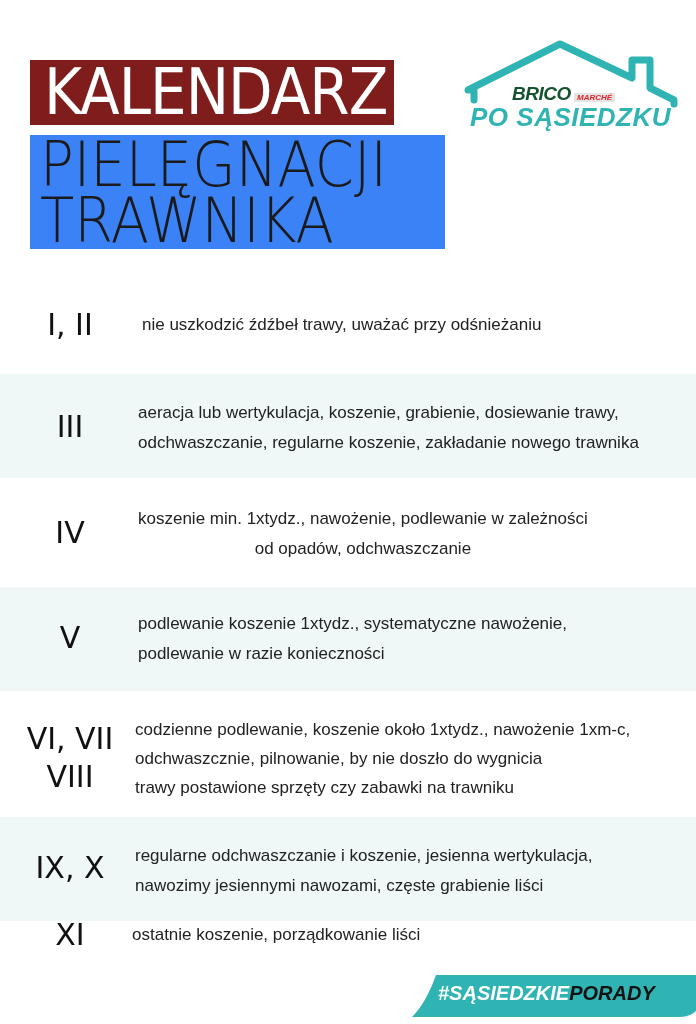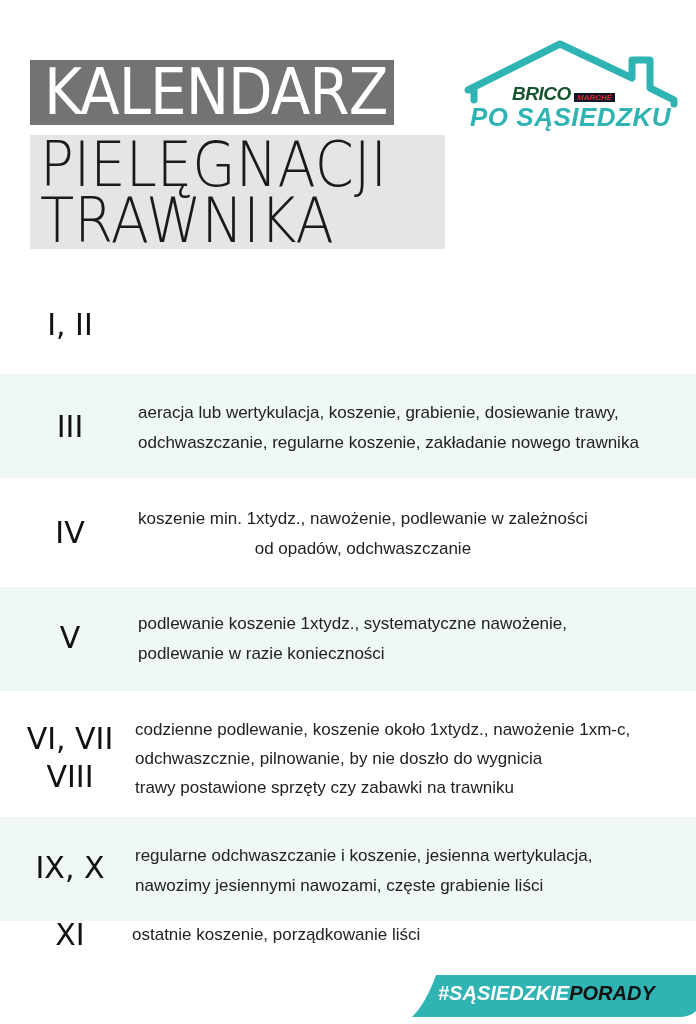--- a/index.html
+++ b/index.html
@@ -1,46 +1,46 @@
 <!DOCTYPE html>
 <html><head>
   <meta charset="utf-8">
   <style>
     * { box-sizing: border-box; margin: 0; padding: 0; }
     html, body { width: 696px; height: 1024px; background: #ffffff; overflow: hidden; }
     body { position: relative; font-family: "Liberation Sans", sans-serif; color: #1a1a1a; }
 
     .title-teal {
       position: absolute; left: 30px; top: 60px; width: 364px; height: 65px;
-      background: #737373; color: #ffffff;
+      background: #7f1d1d; color: #ffffff;
       font-family: "DejaVu Sans", sans-serif; font-weight: 200;
       font-size: 58px; line-height: 65px; letter-spacing: -1px;
       padding-left: 14px; white-space: nowrap; overflow: hidden;
       -webkit-text-stroke: 0px;
     }
     .title-yellow {
       position: absolute; left: 30px; top: 135px; width: 415px; height: 114px;
-      background: #e5e5e5; color: #1a1a1a;
+      background: #3b82f6; color: #1a1a1a;
       font-family: "DejaVu Sans", sans-serif; font-weight: 200;
       font-size: 56px; line-height: 56px; letter-spacing: 0px;
       padding-left: 10px; padding-top: 2px; white-space: nowrap; overflow: hidden;
     }
     .title-yellow span { display: block; }
     .title-teal span { font-weight: normal; }
     .thin { font-weight: 100; transform: scaleY(1.1); display: inline-block; }
 
     .logo { position: absolute; left: 460px; top: 38px; width: 225px; height: 100px; }
     .logo svg { position: absolute; left: 0; top: 0; }
     .logo-brico {
       position: absolute; left: 52px; top: 45px; font-style: italic; font-weight: bold;
       font-size: 19px; color: #14532d; letter-spacing: -0.5px;
     }
     .logo-marche {
       position: absolute; left: 114px; top: 55px; font-style: italic; font-weight: bold;
-      font-size: 8px; background: #0f172a; color: #e0262b; padding: 0 3px;
+      font-size: 8px; background: #e5e5e5; color: #e0262b; padding: 0 3px;
     }
     .logo-po {
       position: absolute; left: 10px; top: 64px; font-style: italic; font-weight: bold;
       font-size: 26px; color: #2fb3b3; letter-spacing: 0.5px; white-space: nowrap;
     }
 
     .row { position: absolute; left: 0; width: 696px; }
     .row.shaded { background: #eff7f7; }
     .month {
       position: absolute; left: 0; width: 140px; text-align: center;
@@ -79,20 +79,23 @@
   <svg width="225" height="100">
     <polyline points="14,62 14,52 8,52 100,6 172,40 172,22 190,22 190,50 214,62 214,66" fill="none" stroke="#2fb3b3" stroke-width="7" stroke-linejoin="round" stroke-linecap="round"></polyline>
   </svg>
   <span class="logo-brico">BRICO</span>
   <span class="logo-marche">MARCHÉ</span>
   <span class="logo-po">PO SĄSIEDZKU</span>
 </div>
 
 <div class="row" style="top:290px;height:84px;">
   <div class="month" style="top:18px;">I, II</div>
+  <div class="desc" style="left:142px;top:20px;">
+    <span>nie uszkodzić źdźbeł trawy, uważać przy odśnieżaniu</span>
+  </div>
 </div>
 
 <div class="row shaded" style="top:374px;height:104px;padding-left:12px;">
   <div class="month" style="top:36px;">III</div>
   <div class="desc" style="left:138px;top:24px;">
     <span>aeracja lub wertykulacja, koszenie, grabienie, dosiewanie trawy,</span>
     <span>odchwaszczanie, regularne koszenie, zakładanie nowego trawnika</span>
   </div>
 </div>
 

